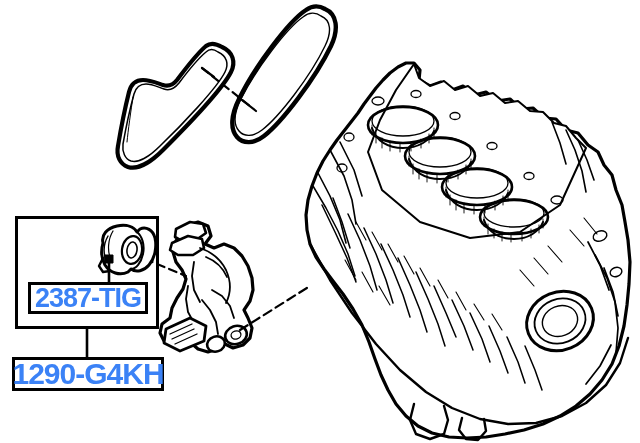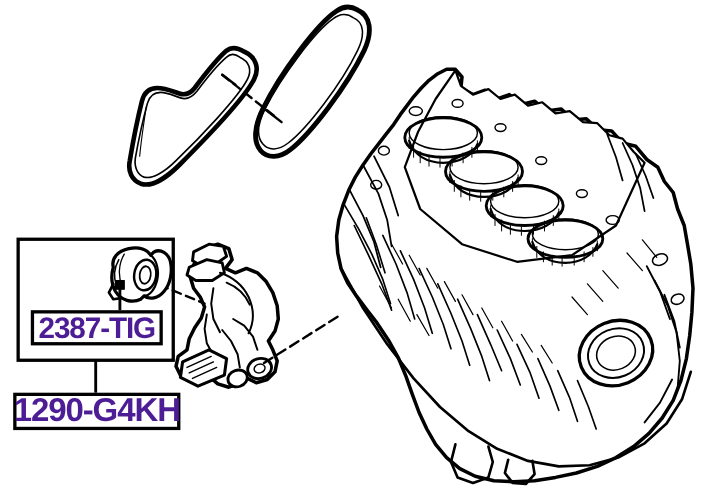--- a/index.html
+++ b/index.html
@@ -4,21 +4,21 @@
 <style>
   html,body{margin:0;padding:0;background:#ffffff;}
   body{width:640px;height:443px;overflow:hidden;
        font-family:"Liberation Sans",sans-serif;}
   #stage{position:relative;width:640px;height:443px;background:#fff;}
   #art{position:absolute;left:0;top:0;}
   .lbl{position:absolute;background:#fff;border:3px solid #000;
        display:flex;align-items:center;justify-content:center;
        box-sizing:border-box;}
   .lbl span{font-family:"Liberation Sans",sans-serif;font-weight:bold;
-            color:#4c1d95;letter-spacing:-1px;white-space:nowrap;}
+            color:#3b82f6;letter-spacing:-1px;white-space:nowrap;}
   #lbl-inner{left:28px;top:282px;width:120px;height:32px;}
   #lbl-inner span{font-size:27px;}
   #lbl-outer{left:12px;top:357px;width:152px;height:34px;}
   #lbl-outer span{font-size:30px;}
   #detail-box{position:absolute;left:15px;top:216px;width:144px;height:113px;
               border:3px solid #000;box-sizing:border-box;background:transparent;}
 </style>
 </head>
 <body>
 

